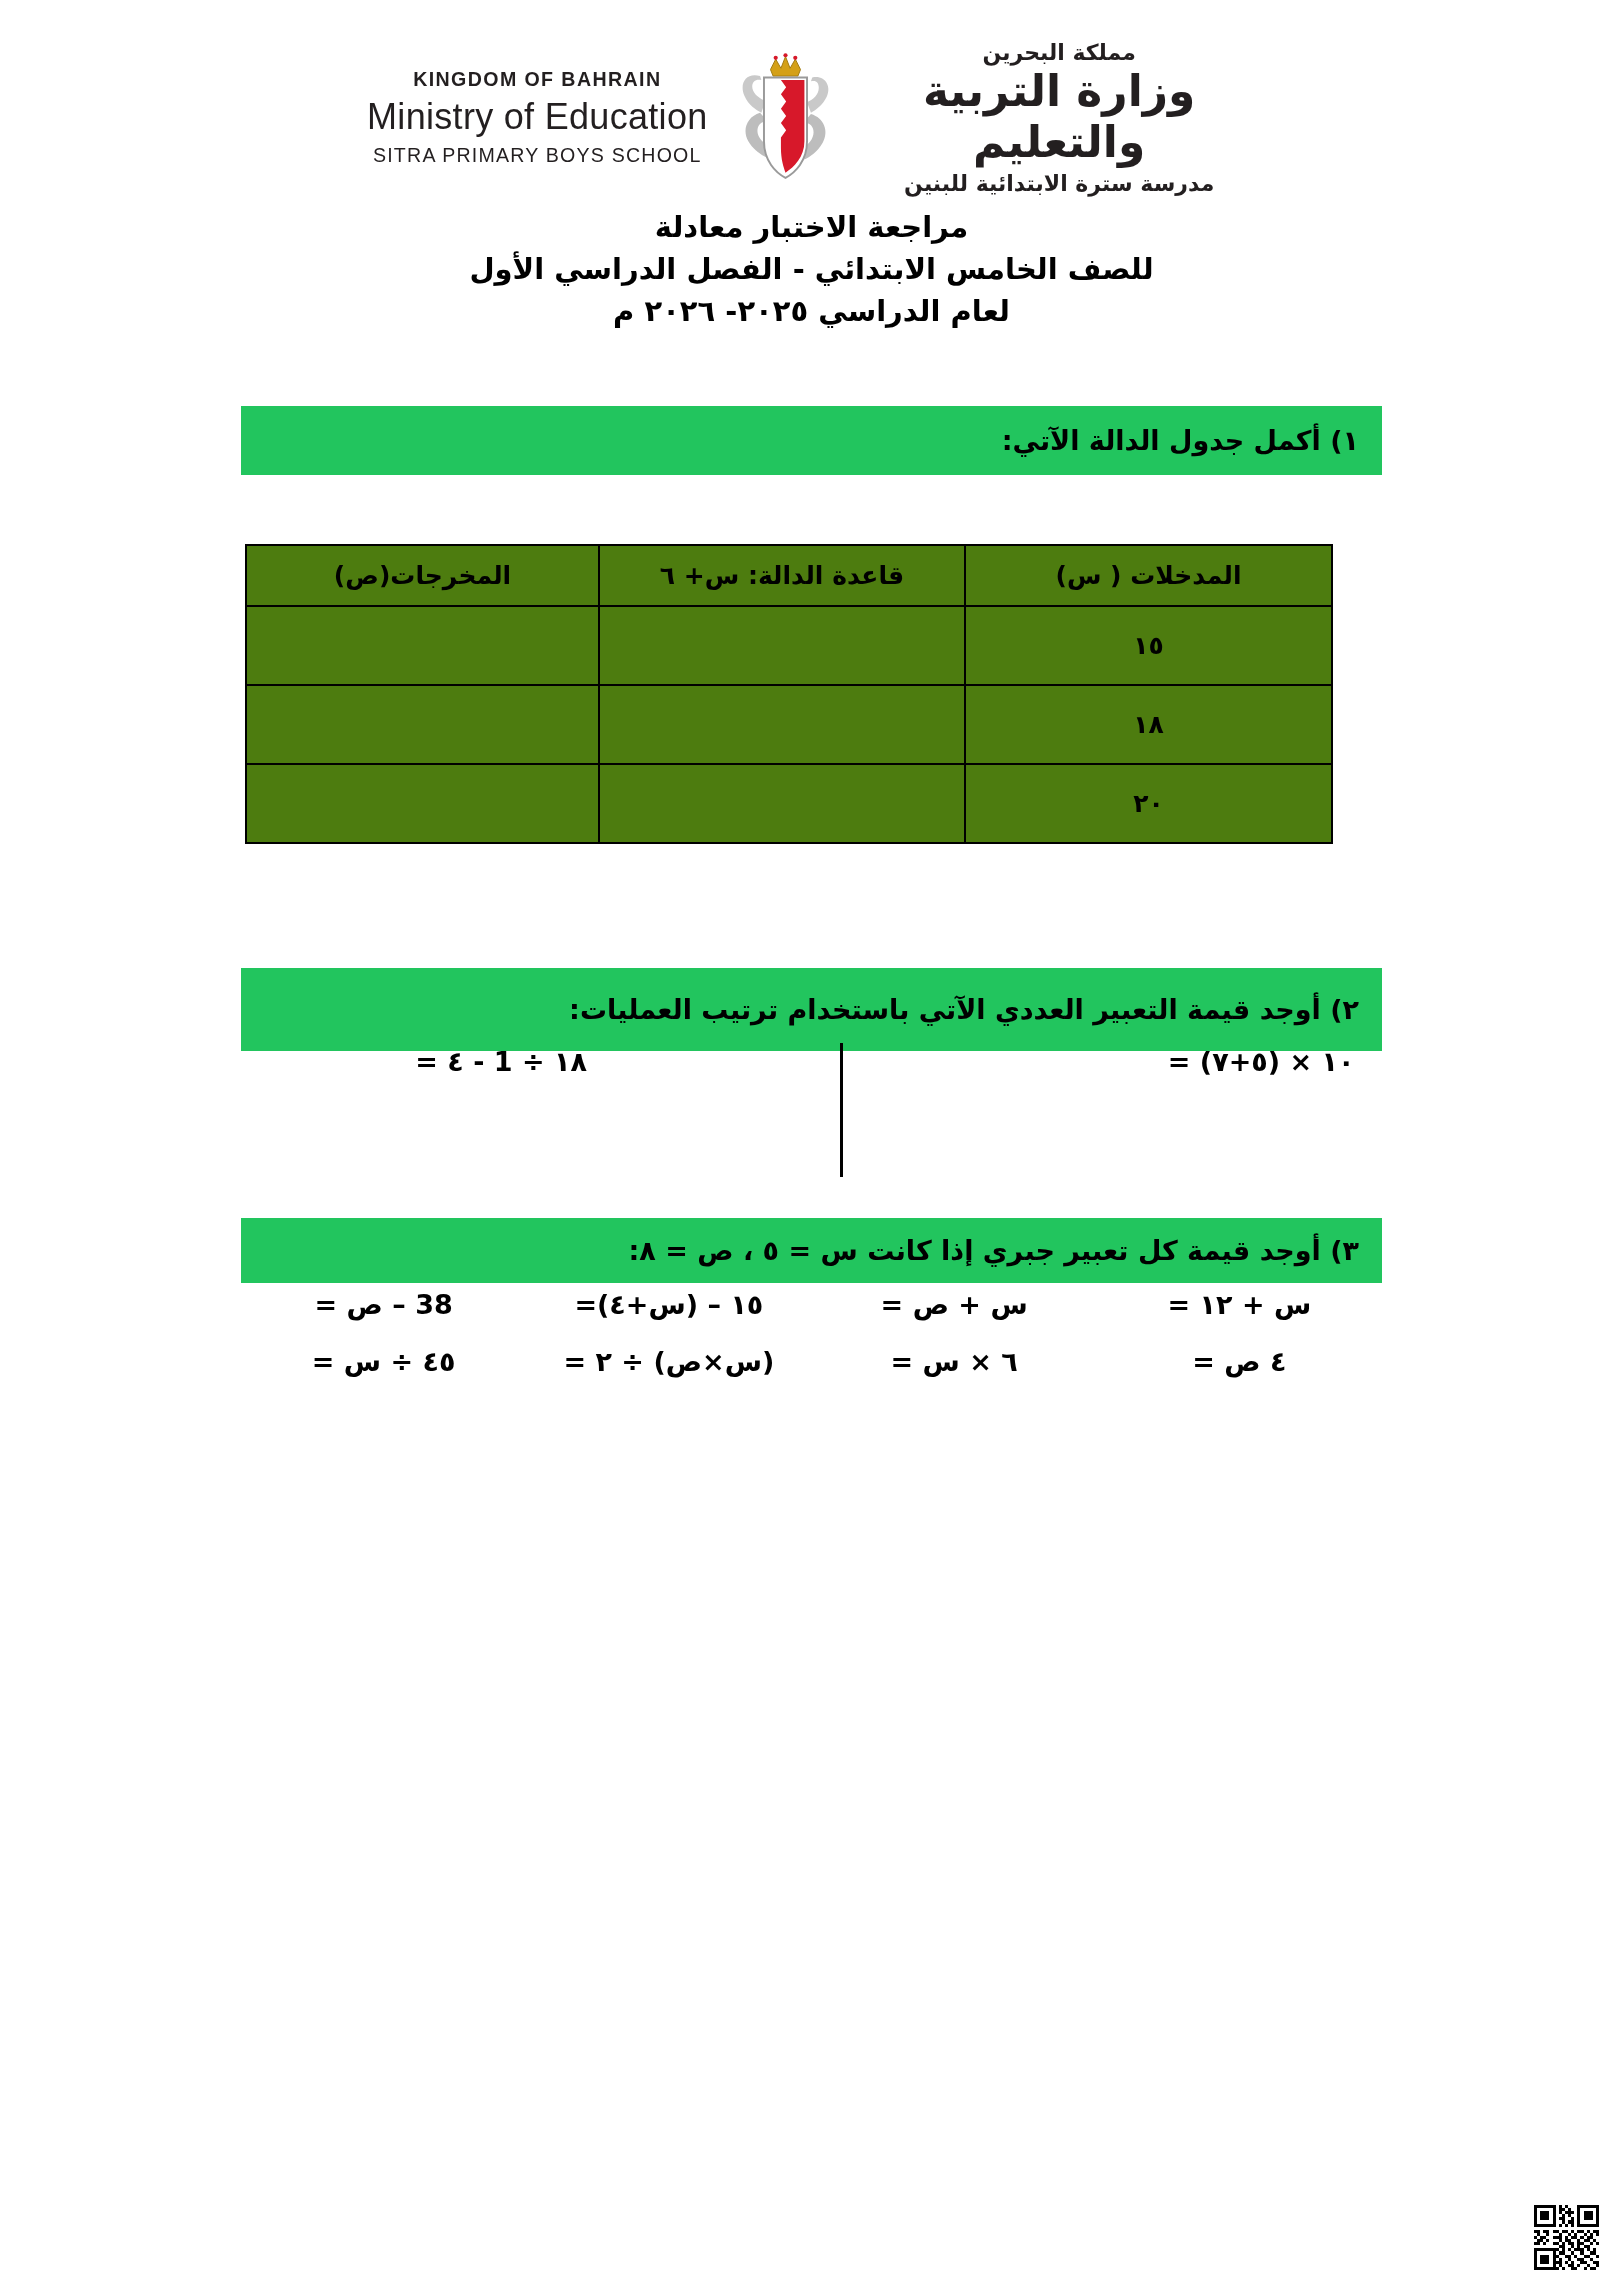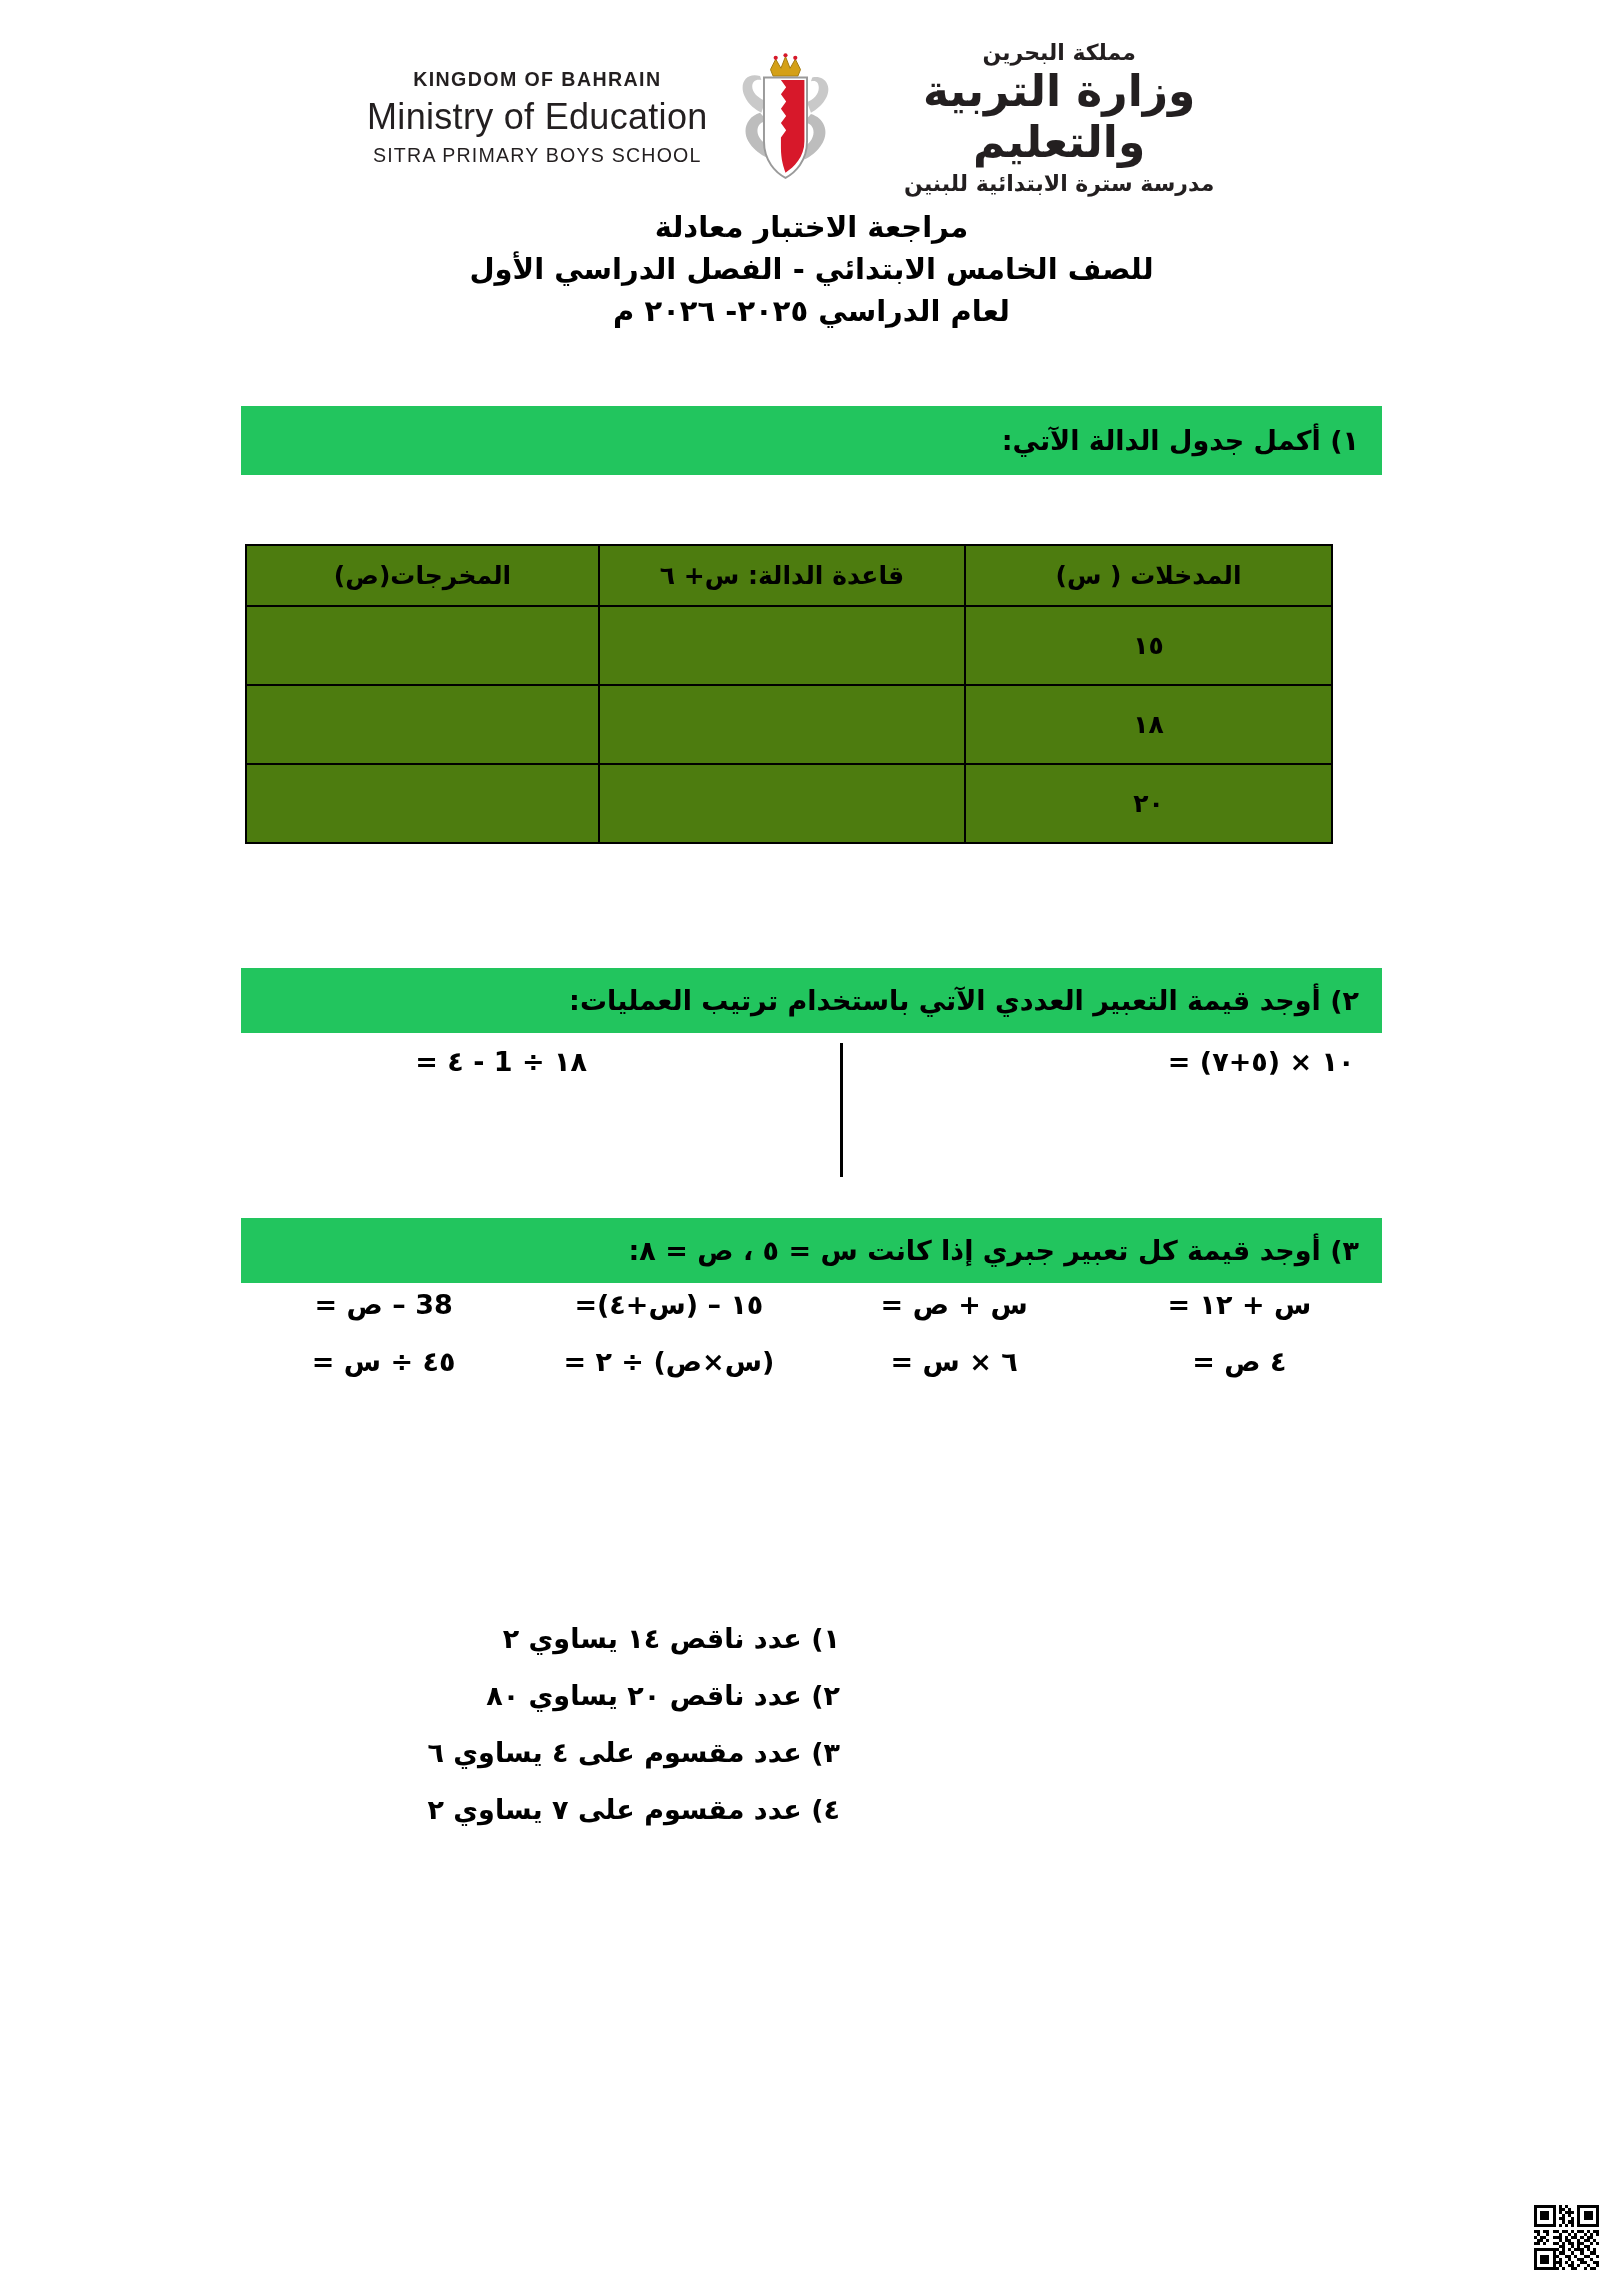--- a/index.html
+++ b/index.html
@@ -298,21 +298,21 @@
         <td></td>
       </tr>
       <tr>
         <td>٢٠</td>
         <td></td>
         <td></td>
       </tr>
     </tbody>
   </table>
 
-  <div class="qband" style="top:968px; height:65px;">
+  <div class="qband" style="top:968px; height:83px;">
     <span class="qtext">٢) أوجد قيمة التعبير العددي الآتي باستخدام ترتيب العمليات:</span>
   </div>
 
   <div class="q2-area">
     <span class="q2-expr right">١٠ × (٥+٧) =</span>
     <div class="q2-divider"></div>
     <span class="q2-expr left">١٨ ÷ 1 - ٤ =</span>
   </div>
 
   <div class="qband" style="top:1218px; height:65px;">
@@ -328,26 +328,20 @@
     </div>
     <div class="q3-row">
       <span class="q3-cell">٤ ص =</span>
       <span class="q3-cell">٦ × س =</span>
       <span class="q3-cell">(س×ص) ÷ ٢ =</span>
       <span class="q3-cell">٤٥ ÷ س =</span>
     </div>
   </div>
 
 
-  <div class="q4-area">
-    <div class="q4-item">١) عدد ناقص ١٤ يساوي ٢</div>
-    <div class="q4-item">٢) عدد ناقص ٢٠ يساوي ٨٠</div>
-    <div class="q4-item">٣) عدد مقسوم على ٤ يساوي ٦</div>
-    <div class="q4-item">٤) عدد مقسوم على ٧ يساوي ٢</div>
-  </div>
 
   <div class="qr">
     <svg viewBox="0 0 21 21" width="65" height="65" shape-rendering="crispEdges" aria-hidden="true">
       <rect width="21" height="21" fill="#ffffff"></rect>
       <g fill="#000000">
 
         <rect x="0" y="0" width="7" height="1"></rect>
           <rect x="0" y="6" width="7" height="1"></rect>
         <rect x="0" y="0" width="1" height="7"></rect>
           <rect x="6" y="0" width="1" height="7"></rect>

